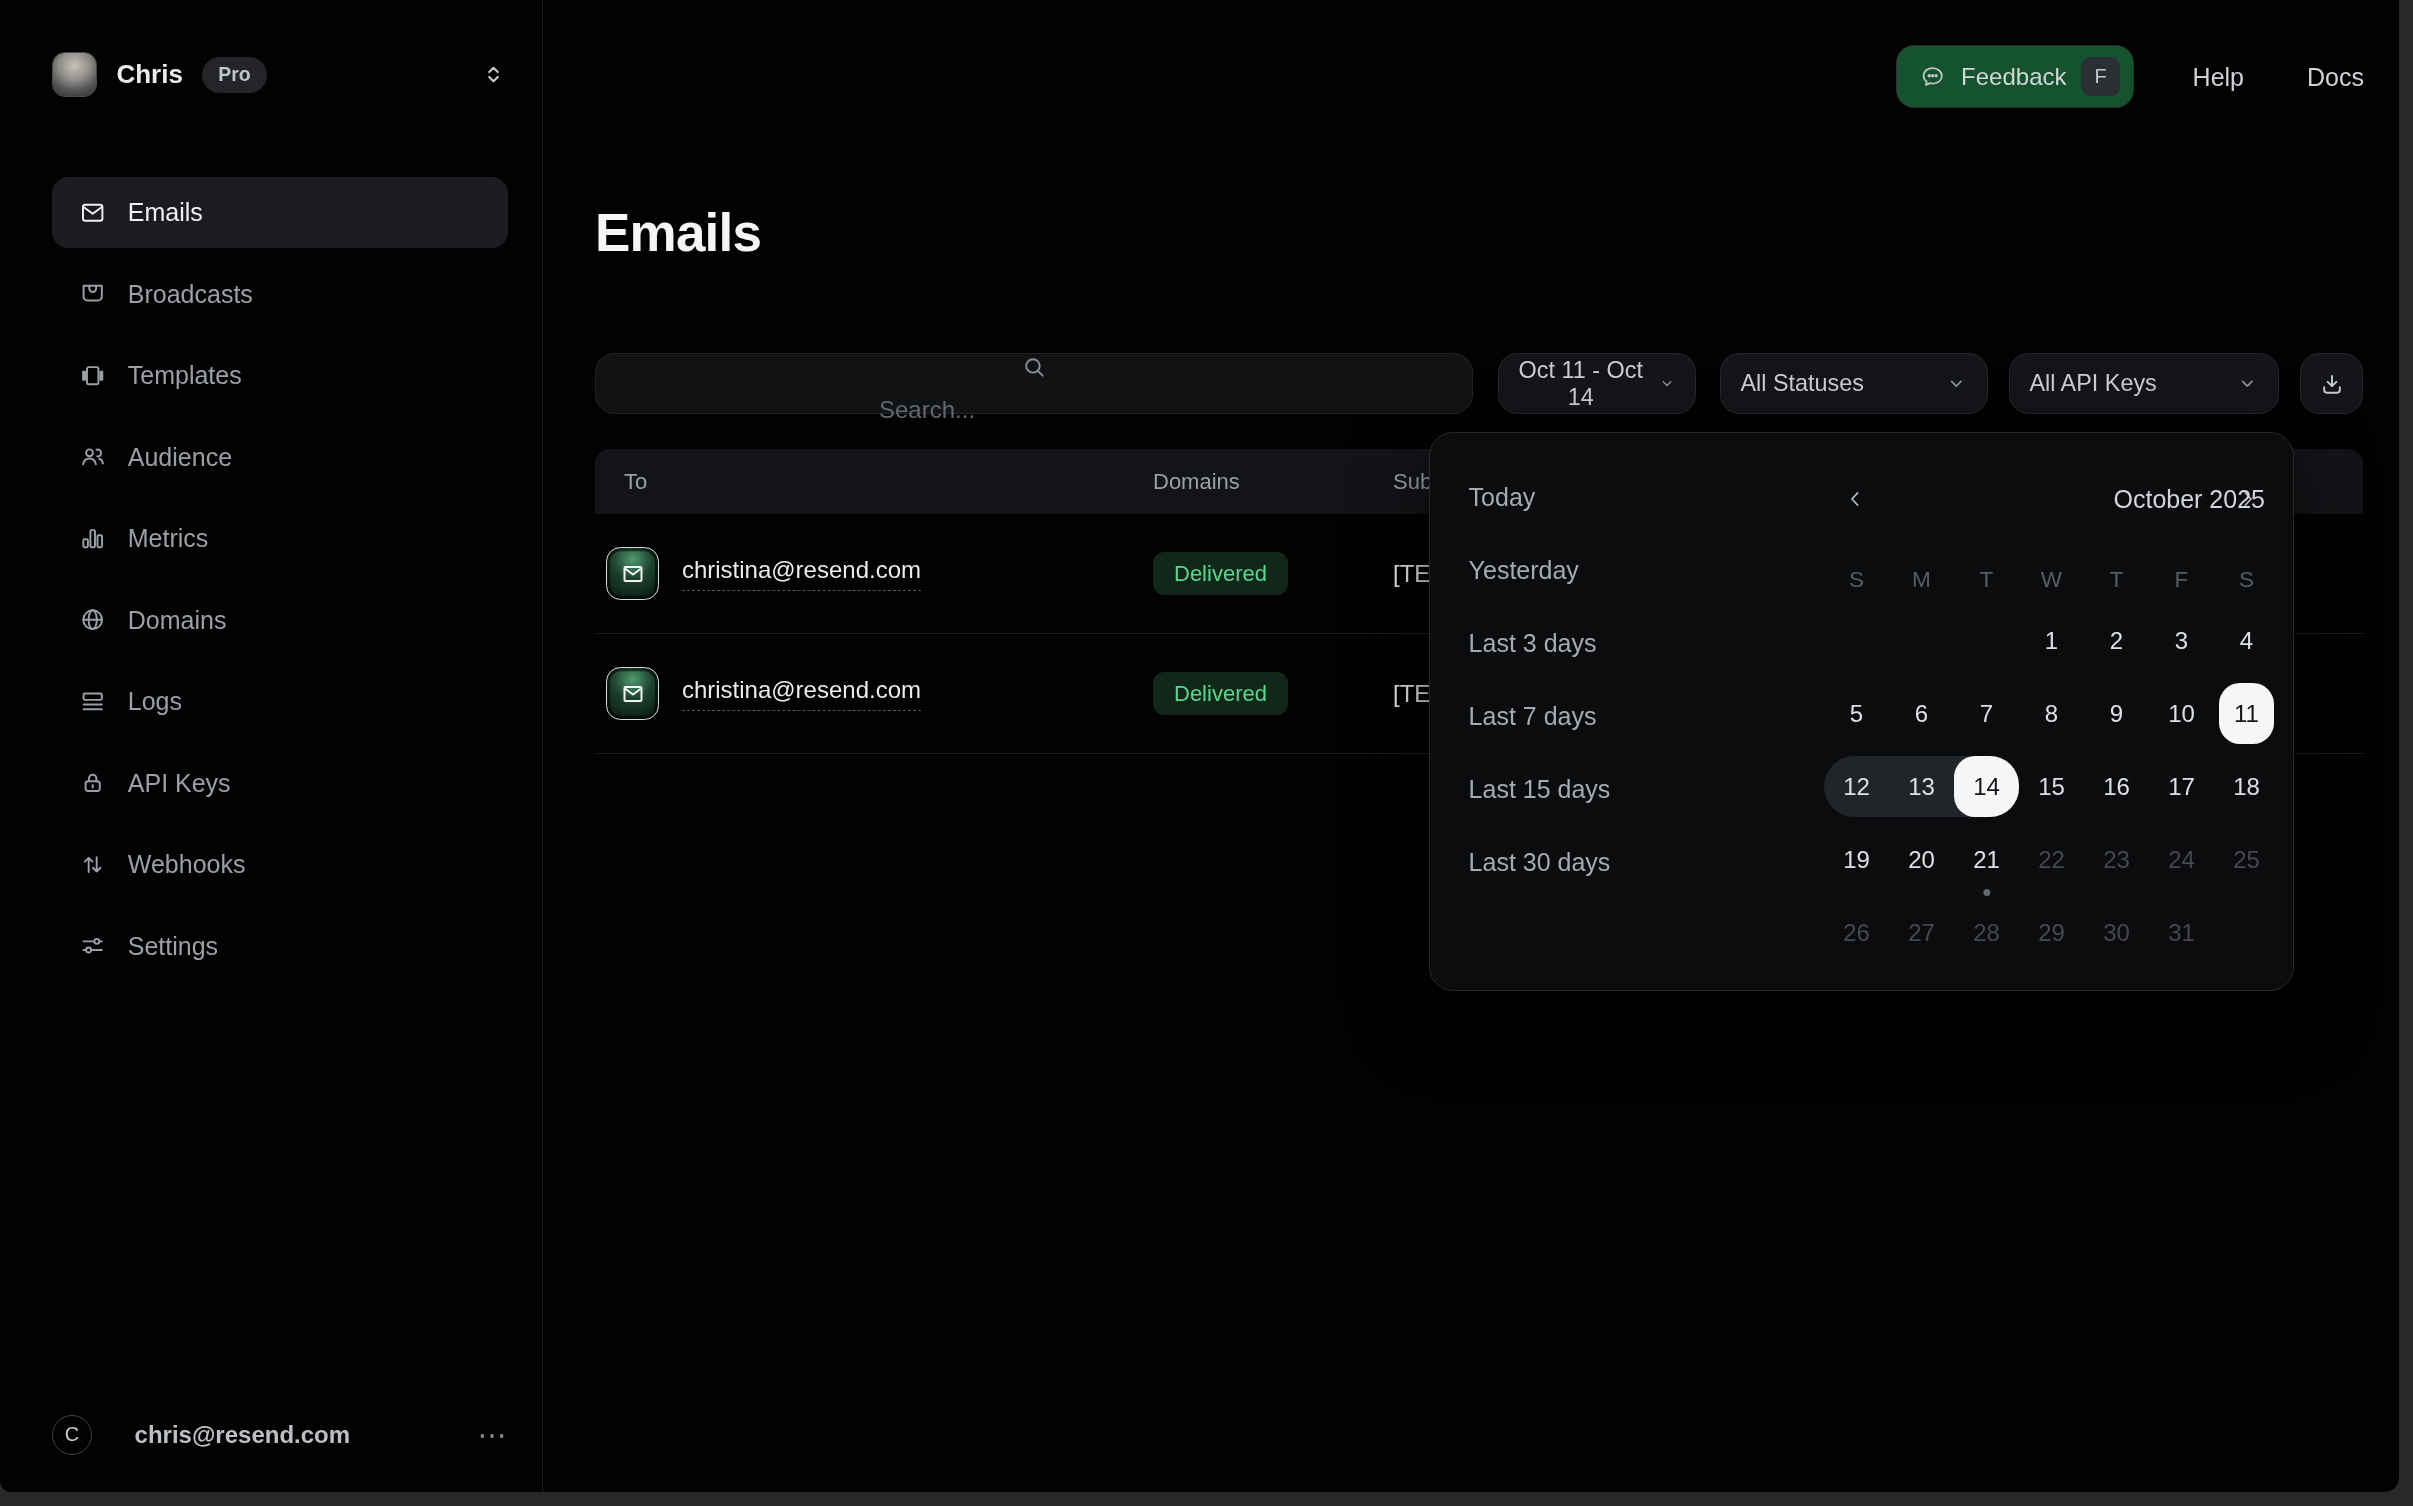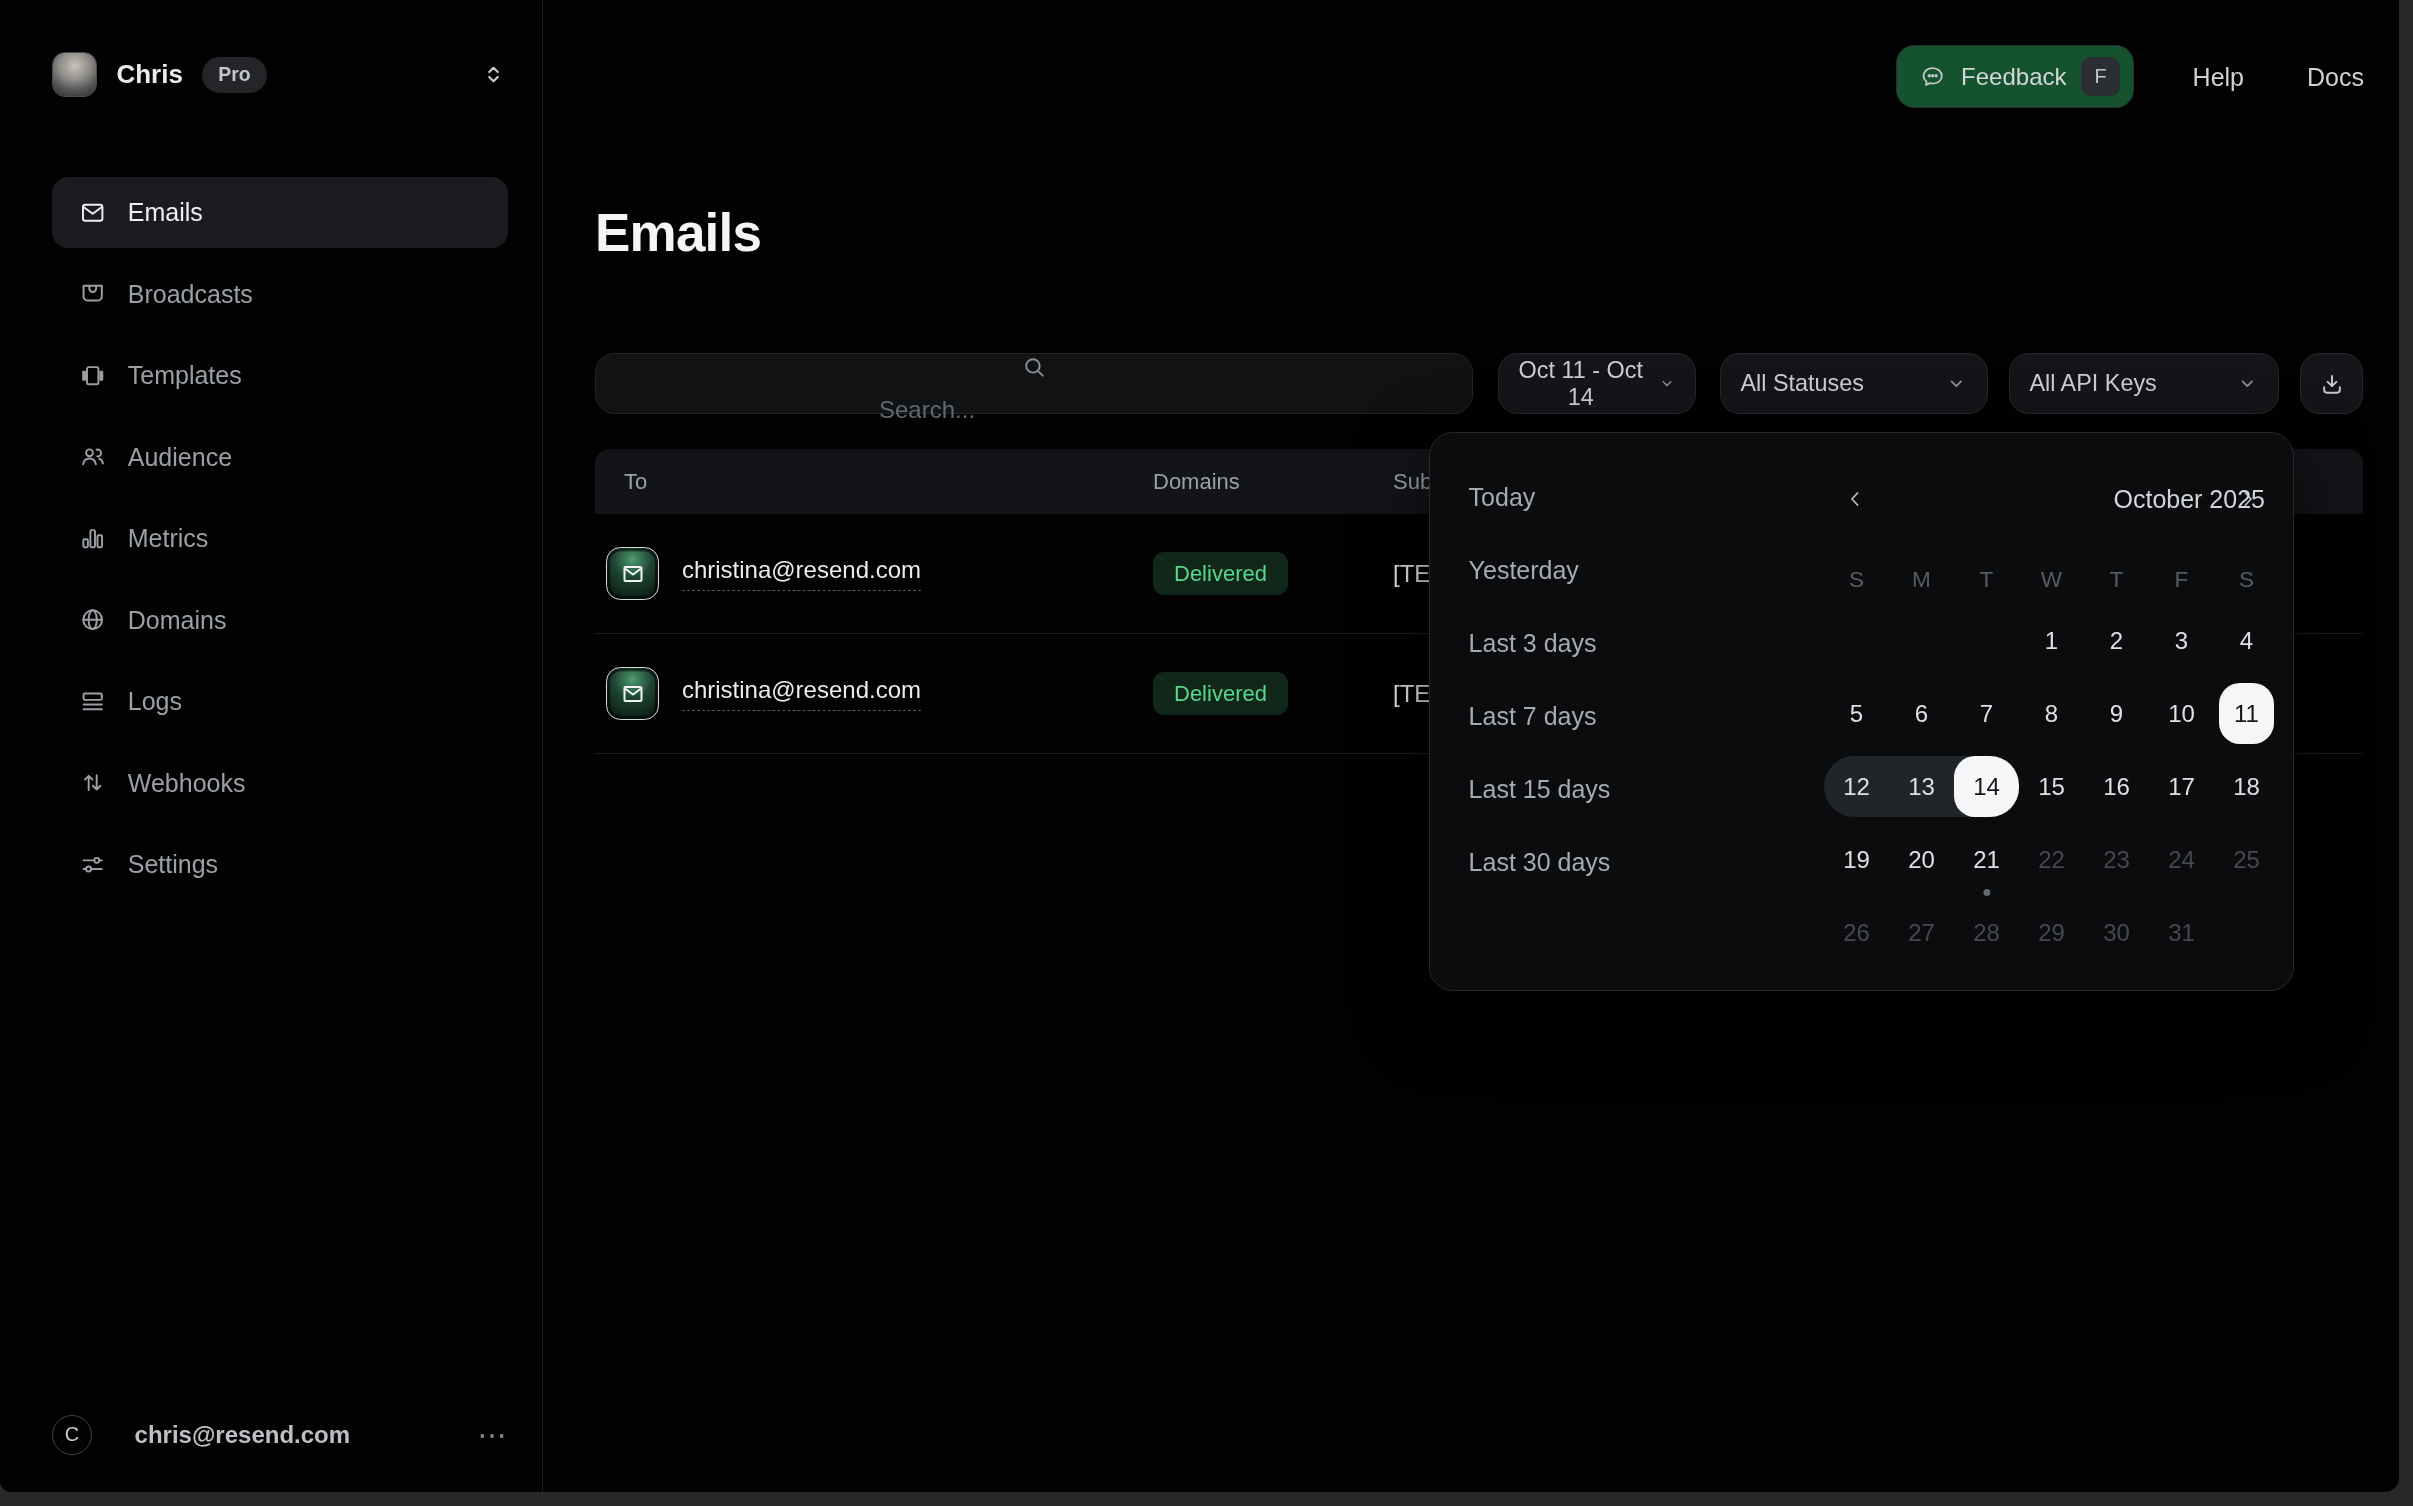--- a/index.html
+++ b/index.html
@@ -169,20 +169,28 @@
             <ellipse cx="12" cy="12" rx="3.6" ry="8.2"></ellipse>
           </svg>
           <span>Domains</span>
         </div>
         <div class="nav-item">
        <svg viewBox="0 0 24 24" fill="none" stroke="currentColor" stroke-width="1.7" stroke-linecap="round" stroke-linejoin="round">
             <rect x="4" y="4.8" width="16" height="5.6" rx="1.2"></rect>
             <path d="M4 14.5h16M4 18.6h16"></path>
           </svg>
           <span>Logs</span>
+        </div>
+        <div class="nav-item">
+       <svg viewBox="0 0 24 24" fill="none" stroke="currentColor" stroke-width="1.7" stroke-linecap="round" stroke-linejoin="round">
+            <rect x="5.8" y="10.8" width="12.4" height="8.4" rx="2.2"></rect>
+            <path d="M8.8 10.8V8.2a3.2 3.2 0 0 1 6.4 0v2.6"></path>
+            <path d="M12 14.2v2"></path>
+          </svg>
+          <span>API Keys</span>
         </div>
         <div class="nav-item">
        <svg viewBox="0 0 24 24" fill="none" stroke="currentColor" stroke-width="1.7" stroke-linecap="round" stroke-linejoin="round">
             <path d="M8.5 18.5V6m0 0L5.2 9.3M8.5 6l3.3 3.3"></path>
             <path d="M15.5 5.5V18m0 0l3.3-3.3M15.5 18l-3.3-3.3"></path>
           </svg>
           <span>Webhooks</span>
         </div>
         <div class="nav-item">
        <svg viewBox="0 0 24 24" fill="none" stroke="currentColor" stroke-width="1.7" stroke-linecap="round" stroke-linejoin="round">

